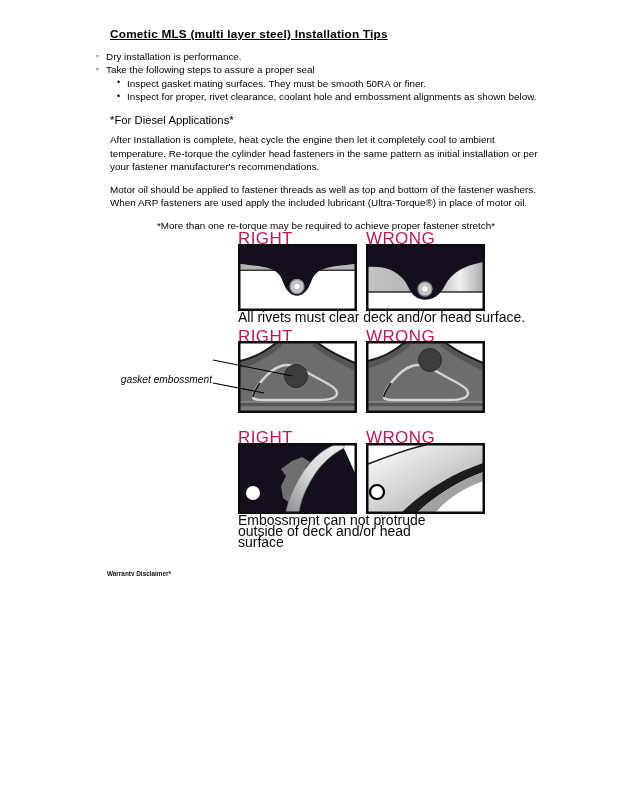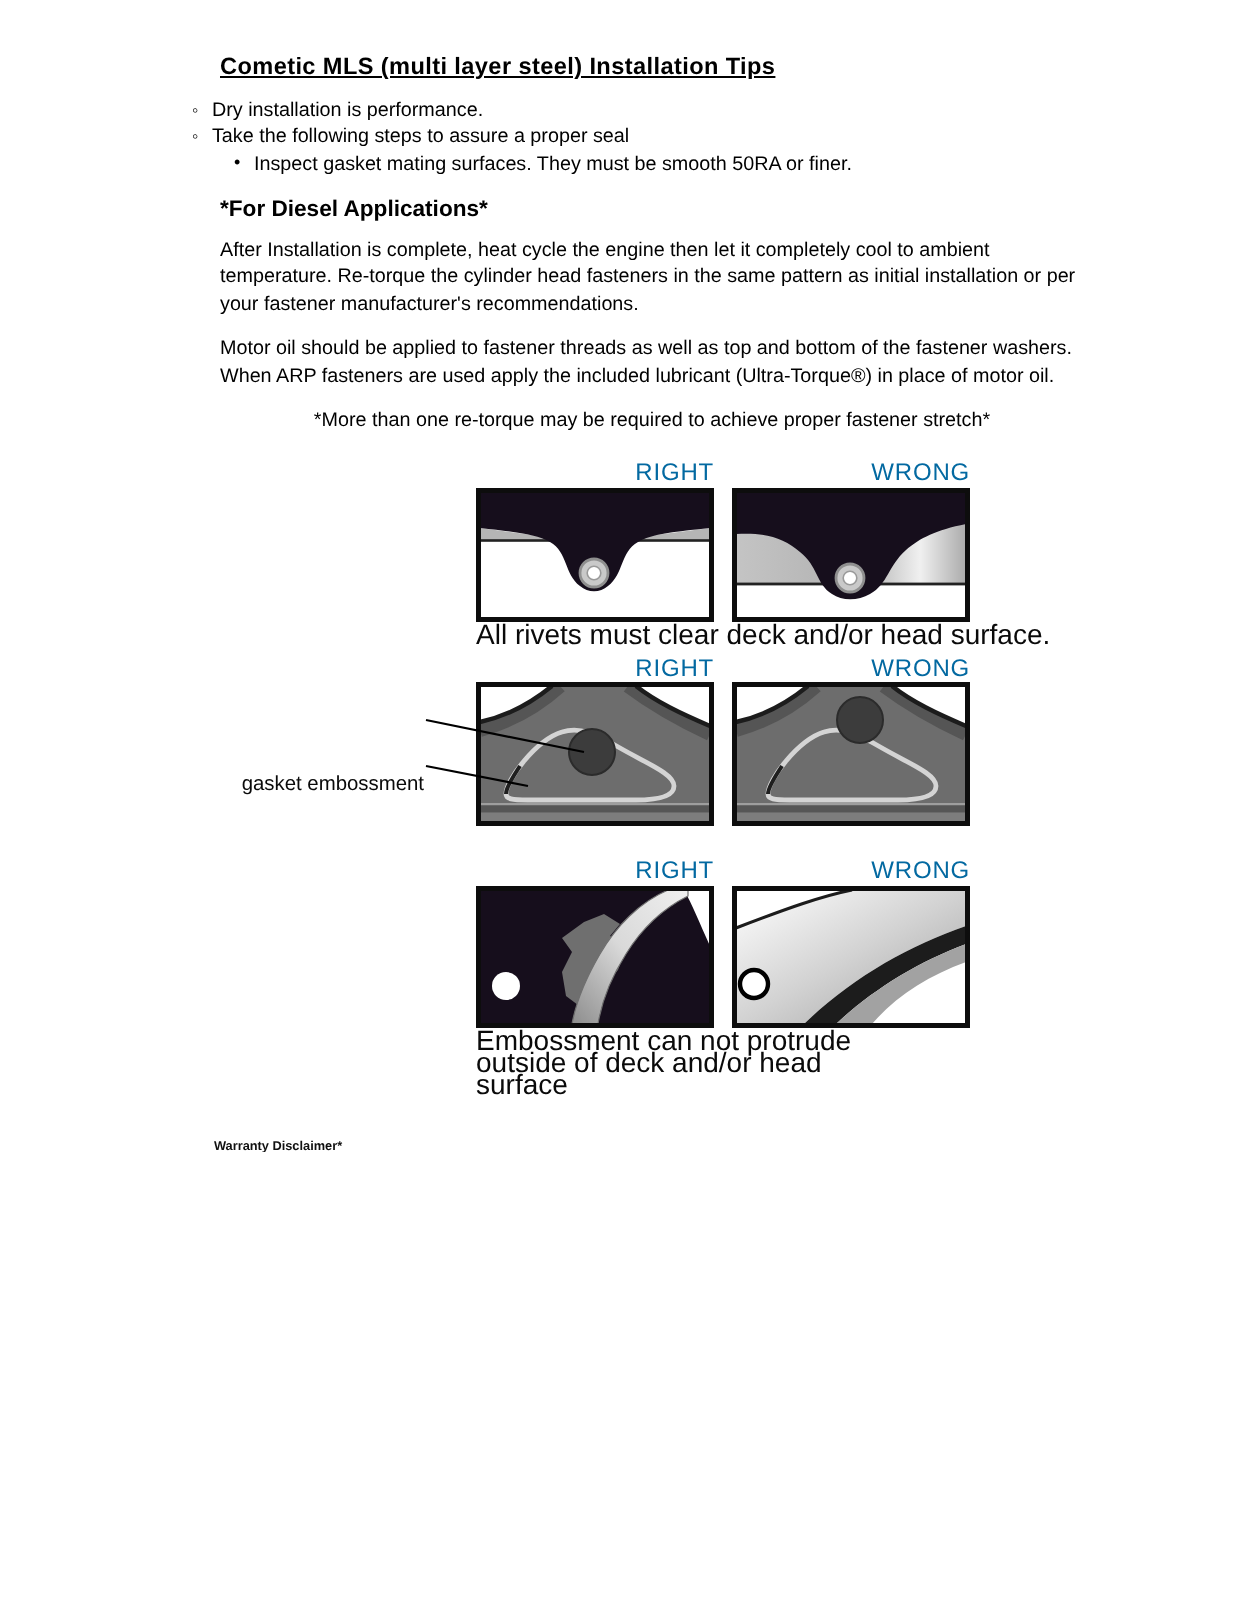--- a/index.html
+++ b/index.html
@@ -12,25 +12,25 @@
   .title{
     margin:0 0 7px 14px;font-size:11.8px;font-weight:bold;letter-spacing:.2px;
     text-decoration:underline;display:inline-block;margin-left:14px;
   }
   .bullets{list-style:none;margin:2px 0 0 0;padding:0;font-size:9.9px;line-height:13.4px;}
   .bullets li{position:relative;padding-left:10px;}
   .bullets li.b::before{content:"◦";position:absolute;left:0;top:-0.5px;font-size:9px;}
   .bullets li.sub{margin-left:21px;}
   .bullets li.sub::before{content:"•";position:absolute;left:0;top:-0.5px;font-size:9px;}
   .diesel{margin:10px 0 0 14px;font-size:9.9px;line-height:13.5px;width:432px;}
-  .diesel .h2{font-size:11.3px;font-weight:bold;margin:0 0 6px 0;}
+  .diesel .h2{font-size:11.3px;font-weight:normal;margin:0 0 6px 0;}
   .diesel p{margin:0 0 9px 0;}
   .diesel p.note{margin-top:3px;text-align:center;}
   
-  .figlabel{position:absolute;width:119px;text-align:right;font-size:12px;letter-spacing:.4px;color:#0369a1;}
+  .figlabel{position:absolute;width:119px;text-align:left;font-size:17px;letter-spacing:.4px;color:#be185d;}
   .figbox{position:absolute;width:119px;}
   .figbox svg{display:block;width:119px;}
   .caption{position:absolute;font-size:14px;line-height:11px;color:#0a0a0a;}
   .ann{position:absolute;left:86px;width:126px;text-align:right;font-size:10.2px;line-height:10.8px;color:#0a0a0a;}
   .leaders{position:absolute;left:204px;top:352px;z-index:5;}
   
   .warranty{position:absolute;left:107px;top:570px;width:410px;font-size:6.2px;line-height:7.2px;color:#111;}
   .warranty .h3{font-weight:bold;font-size:6.4px;margin:0 0 7px 0;}
   .warranty p{margin:0;}
   .warranty p.gap{margin-top:5.5px;}
@@ -42,20 +42,21 @@
 <div class="page">
 
   <div class="content">
     <div>
       <span class="title">Cometic MLS (multi layer steel) Installation Tips</span>
     </div>
     <ul class="bullets">
       <li class="b">Dry installation is performance.</li>
       <li class="b">Take the following steps to assure a proper seal</li>
       <li class="sub">Inspect gasket mating surfaces.  They must be smooth 50RA or finer.</li>
+      <li class="sub">Inspect for proper, rivet clearance, coolant hole and embossment alignments as shown below.</li>
     </ul>
     <div class="diesel">
       <div class="h2">*For Diesel Applications*</div>
       <p>After Installation is complete, heat cycle the engine then let it completely cool to ambient temperature. Re-torque the cylinder head fasteners in the same pattern as initial installation or per your fastener manufacturer's recommendations.</p>
       <p>Motor oil should be applied to fastener threads as well as top and bottom of the fastener washers. When ARP fasteners are used apply the included lubricant (Ultra-Torque®) in place of motor oil.</p>
       <p class="note">*More than one re-torque may be required to achieve proper fastener stretch*</p>
     </div>
   </div>
 
   <div class="figlabel" style="left:238px;top:229px;">RIGHT</div>
@@ -90,21 +91,21 @@
       <circle cx="59" cy="45" r="7" fill="#c9c9c9" stroke="#8f8f8f" stroke-width="1.4"></circle>
       <circle cx="59" cy="45" r="3.4" fill="#ffffff" stroke="#9a9a9a" stroke-width="0.8"></circle>
       <rect x="1.25" y="1.25" width="116.5" height="64.5" fill="none" stroke="#0d0d0d" stroke-width="2.5"></rect>
     </svg>
   </div>
   <div class="caption" style="left:238px;top:312px;">All rivets must clear deck and/or head surface.</div>
 
   <div class="figlabel" style="left:238px;top:327px;">RIGHT</div>
   <div class="figlabel" style="left:366px;top:327px;">WRONG</div>
 
-  <div class="ann" style="top:388px;">
+  <div class="ann" style="top:375px;font-style:italic;">
     <div>gasket embossment</div>
   </div>
   <svg class="leaders" width="110" height="48">
     <line x1="9" y1="8" x2="88" y2="24" stroke="#000" stroke-width="1.1"></line>
     <line x1="9" y1="31" x2="60" y2="41" stroke="#000" stroke-width="1.1"></line>
   </svg>
 
   <div class="figbox" style="left:238px;top:341px;">
     <svg viewBox="0 0 119 72">
       <rect width="119" height="72" fill="#6d6d6d"></rect>

